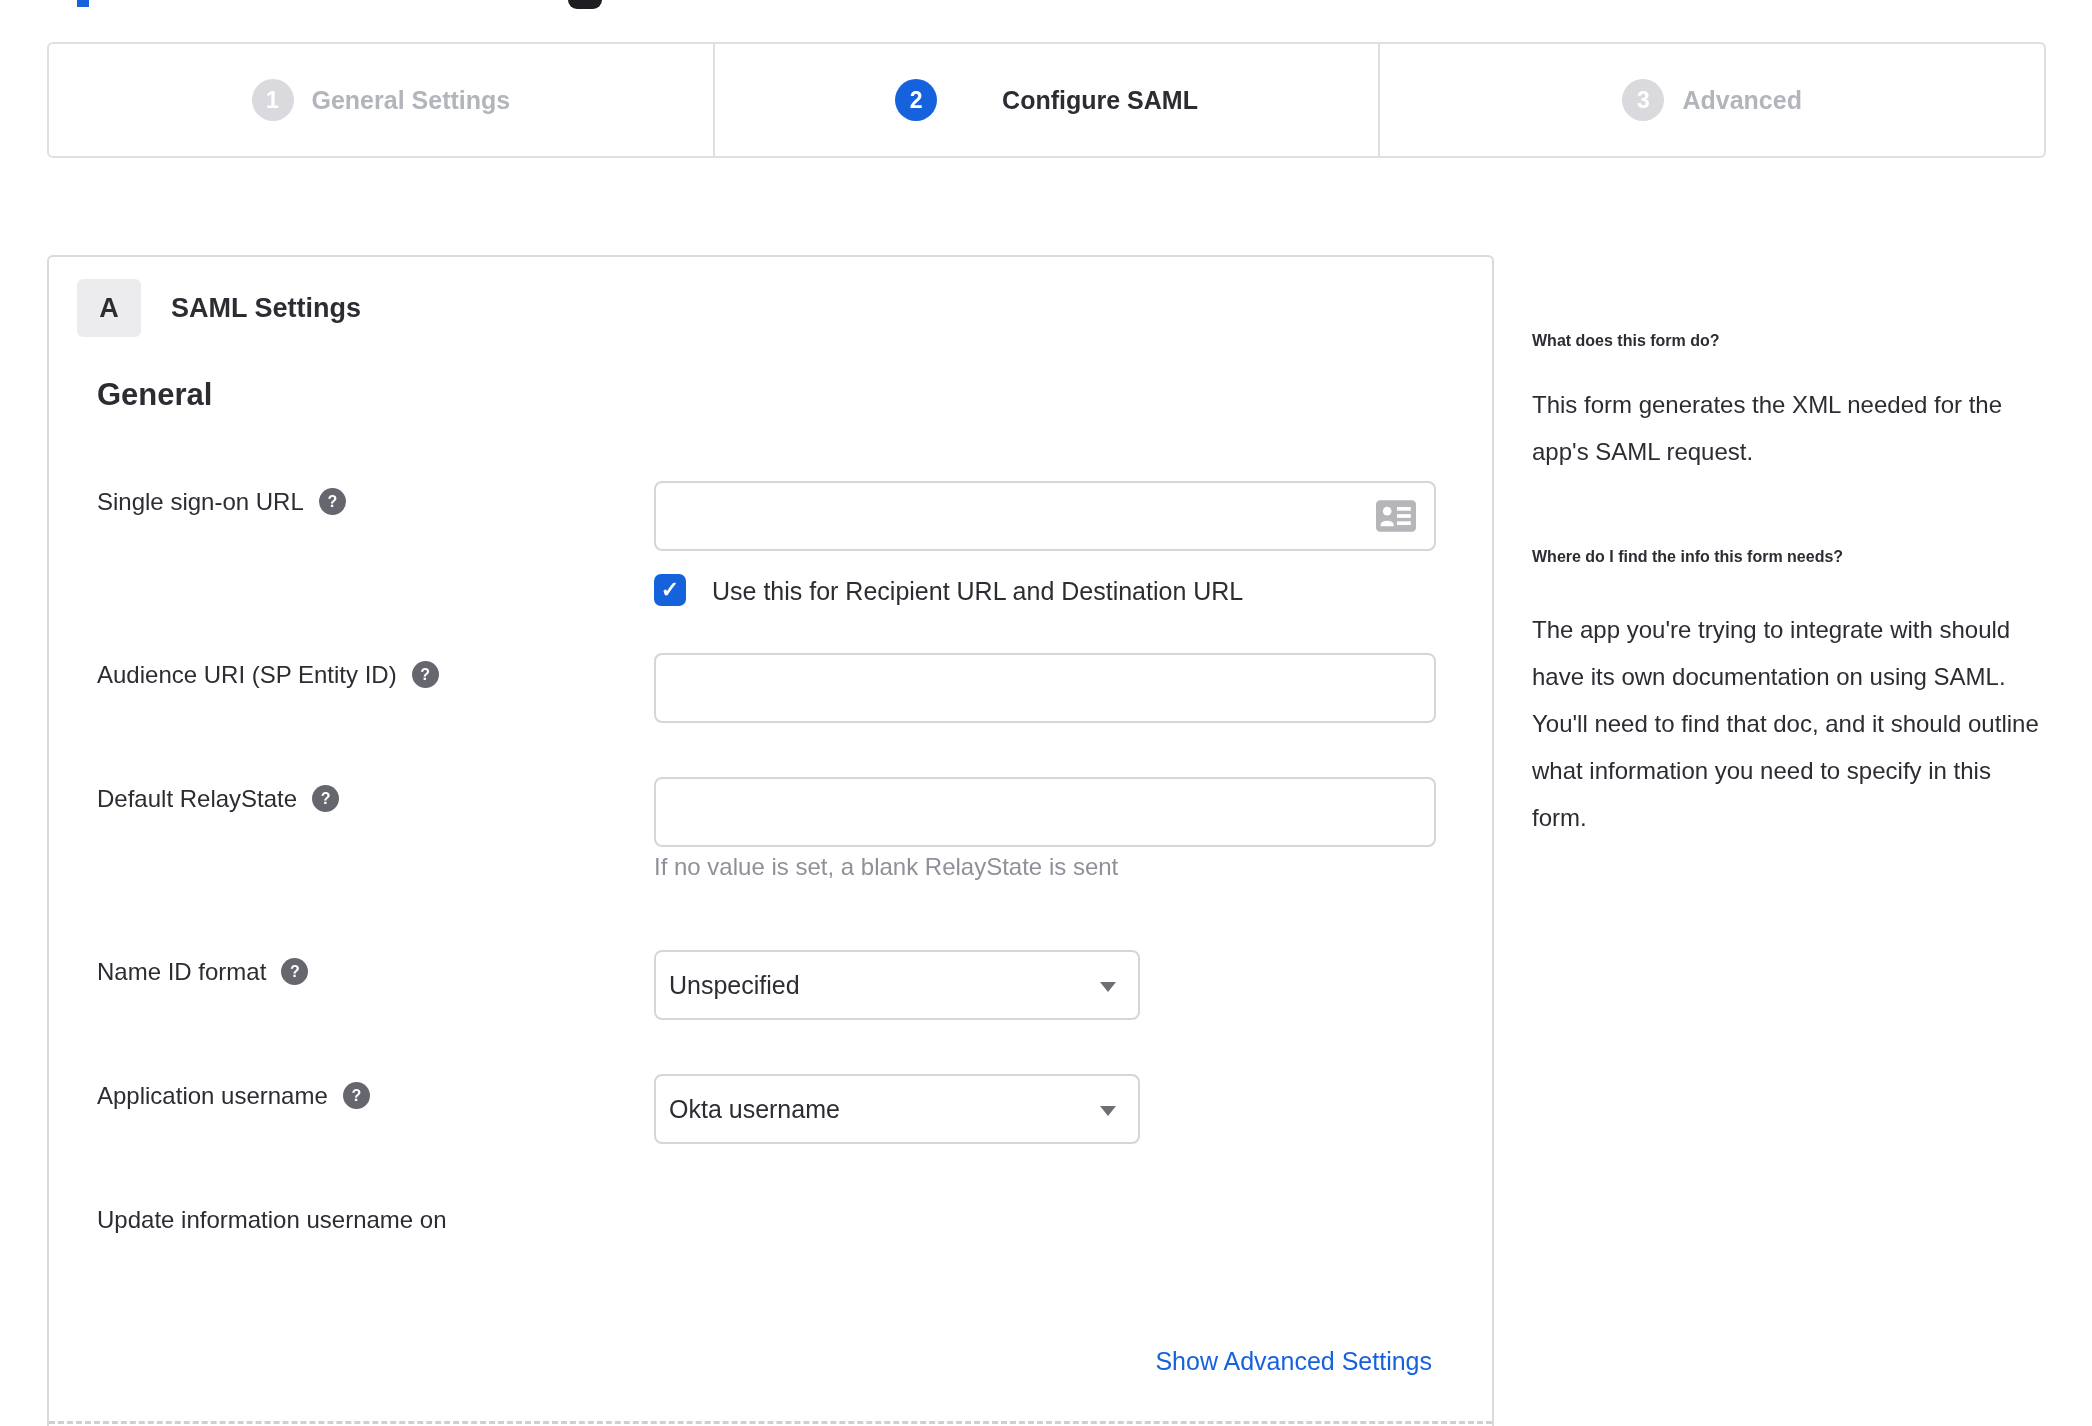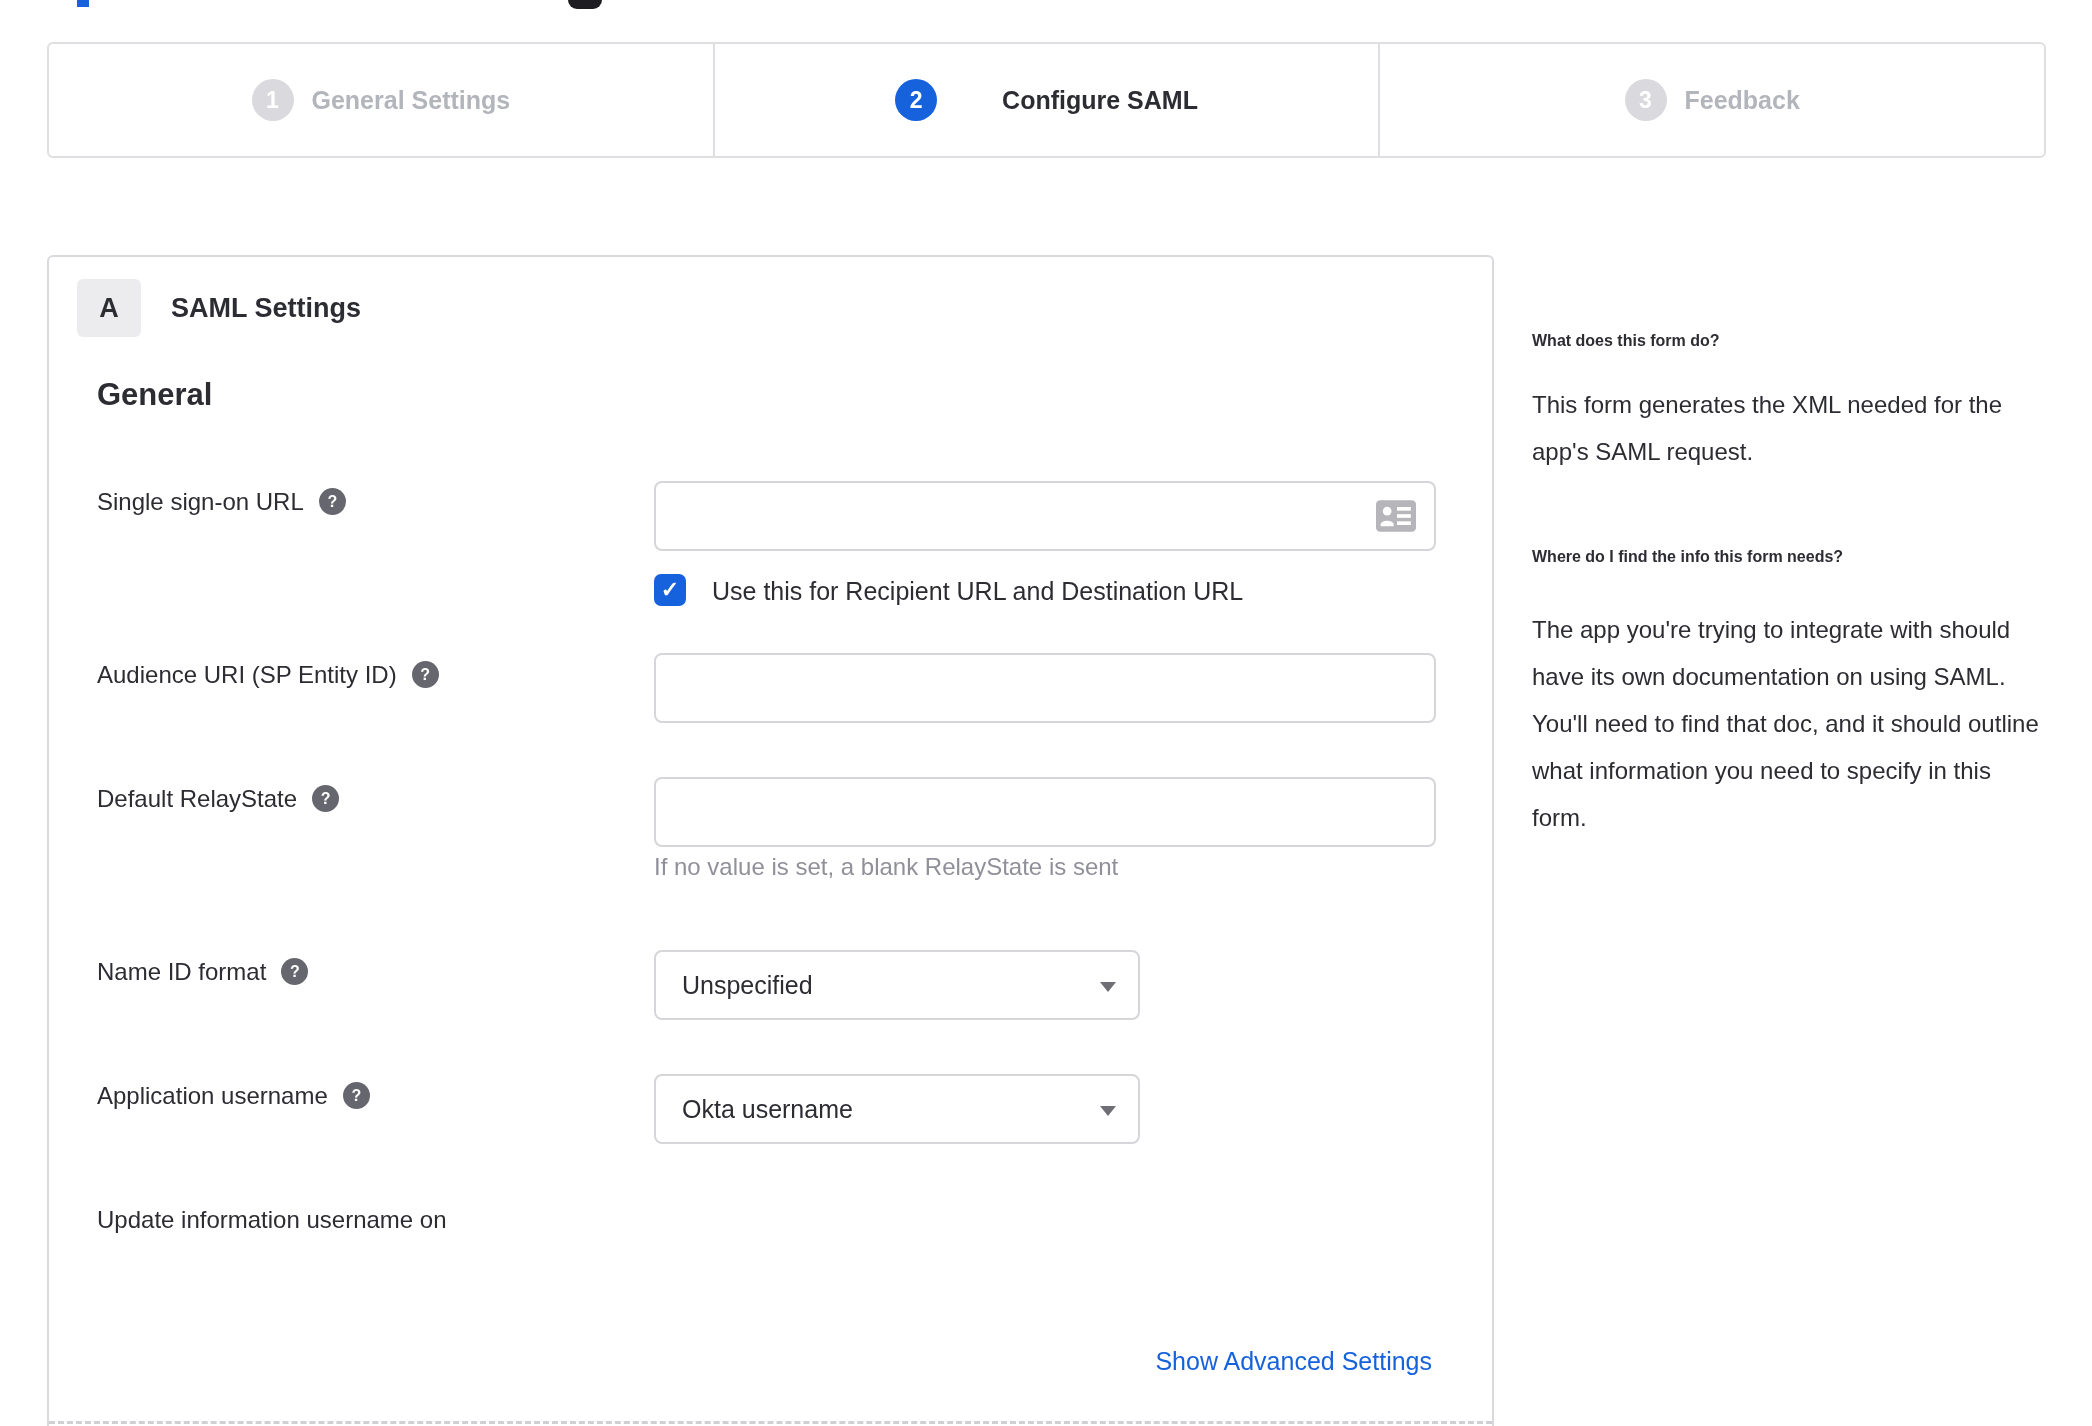--- a/index.html
+++ b/index.html
@@ -81,21 +81,21 @@
   }
   .checkbox-label { position: absolute; left: 663px; top: 320px; font-size: 25px; }
 
   .helper-text { position: absolute; left: 605px; top: 596px; font-size: 24px; color: #90909a; }
 
   .select {
     position: absolute; left: 605px; width: 486px; height: 70px;
     border: 2px solid #d6d6da; border-radius: 8px; background: #fff;
     display: flex; align-items: center; cursor: pointer;
   }
-  .select-value { font-size: 25px; color: #2c2c33; padding-left: 26px; }
+  .select-value { font-size: 25px; color: #2c2c33; padding-left: 13px; }
   .select-arrow {
     position: absolute; right: 22px; top: 30px;
     width: 0; height: 0;
     border-left: 8px solid transparent; border-right: 8px solid transparent;
     border-top: 10px solid #6e6e74;
   }
 
   .advanced-link {
     position: absolute; right: 60px; top: 1090px;
     font-size: 25px; color: #1662dd; cursor: pointer; text-decoration: none;
@@ -120,21 +120,21 @@
   <div class="step inactive">
     <div class="step-circle">1</div>
     <div class="step-label">General Settings</div>
   </div>
   <div class="step active">
     <div class="step-circle">2</div>
     <div class="step-label">Configure SAML</div>
   </div>
   <div class="step inactive">
     <div class="step-circle">3</div>
-    <div class="step-label">Feedback</div>
+    <div class="step-label">Advanced</div>
   </div>
 </div>
 
 <div class="card">
   <div class="badge">A</div>
   <div class="card-title">SAML Settings</div>
   <div class="section-heading">General</div>
 
   <div class="form-label" style="top:231px">
     <span>Single sign-on URL</span>

